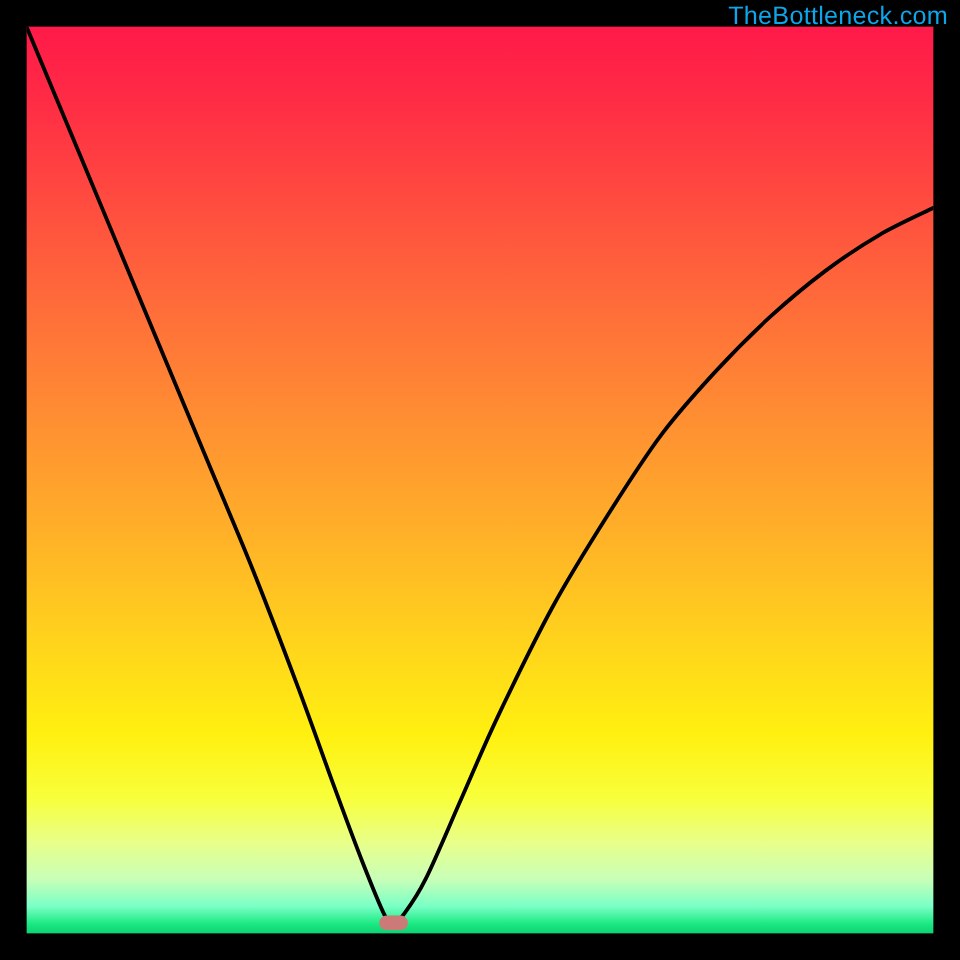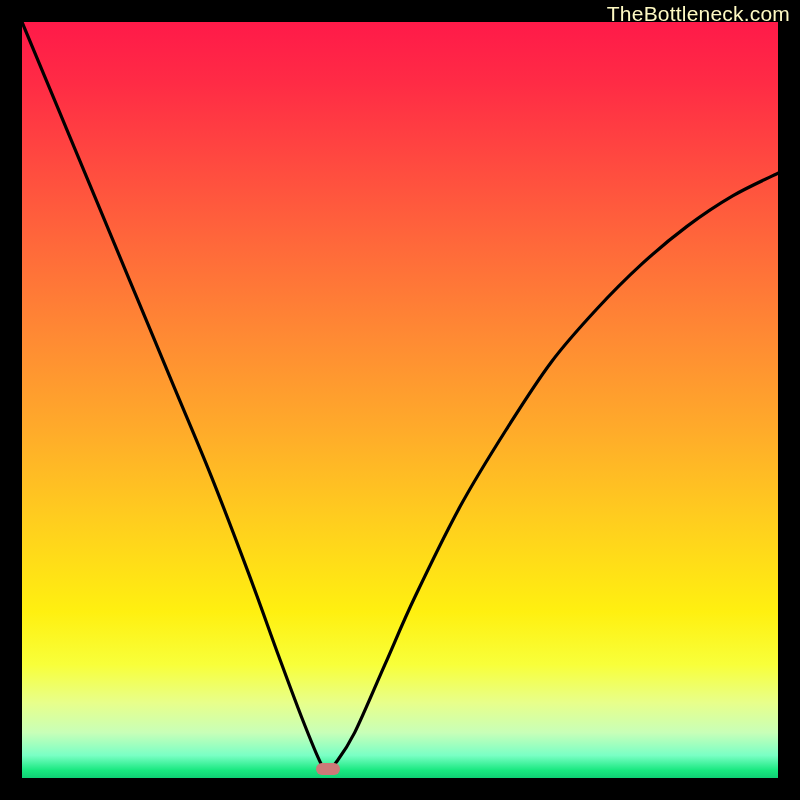--- a/index.html
+++ b/index.html
@@ -54,21 +54,21 @@
     width: 24px;
     height: 12px;
     border-radius: 6px;
     background: #cc7a78;
     transform: translate(-50%, -50%);
   }
   .watermark {
     position: absolute;
     top: 2px;
     right: 10px;
-    color: #fef9c3;
+    color: #0ea5e9;
     font-size: 21px;
     letter-spacing: 0.2px;
   }
   .axis-cover-top {
     position: absolute;
     left: 0; top: 0; width: 800px; height: 22px; background:#000;
   }
   .axis-cover-left {
     position: absolute;
     left: 0; top: 0; width: 22px; height: 800px; background:#000;

